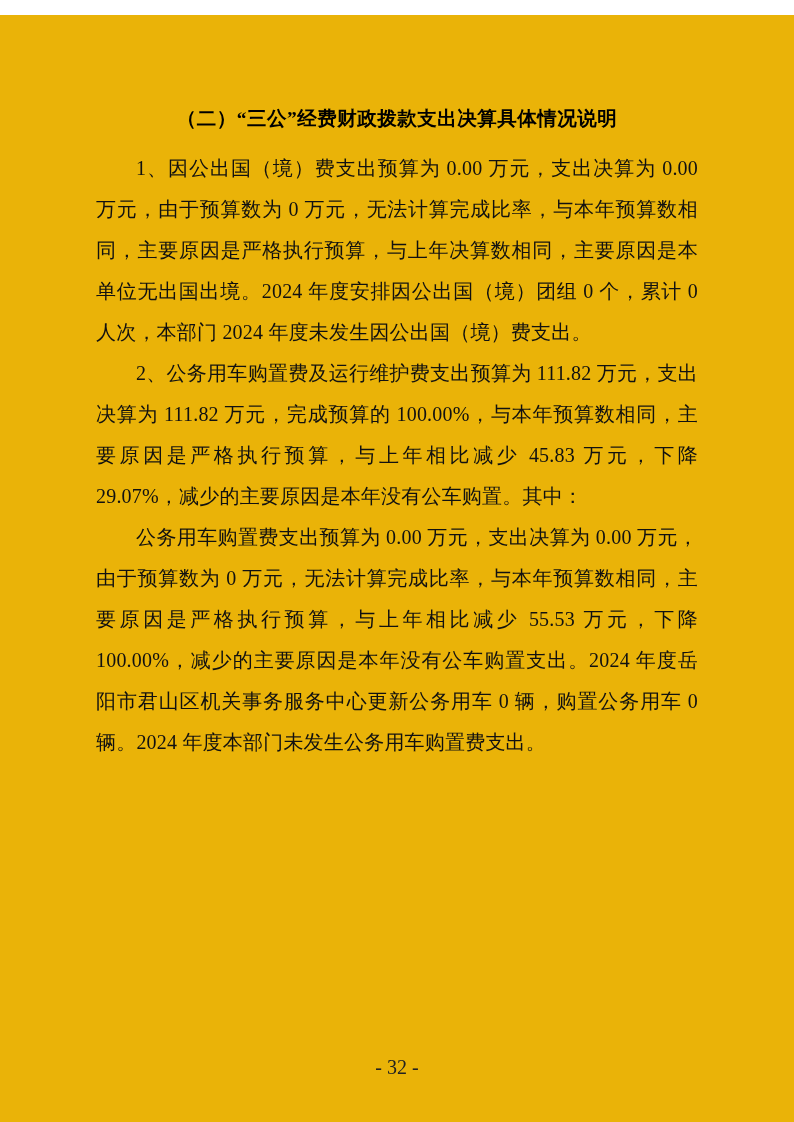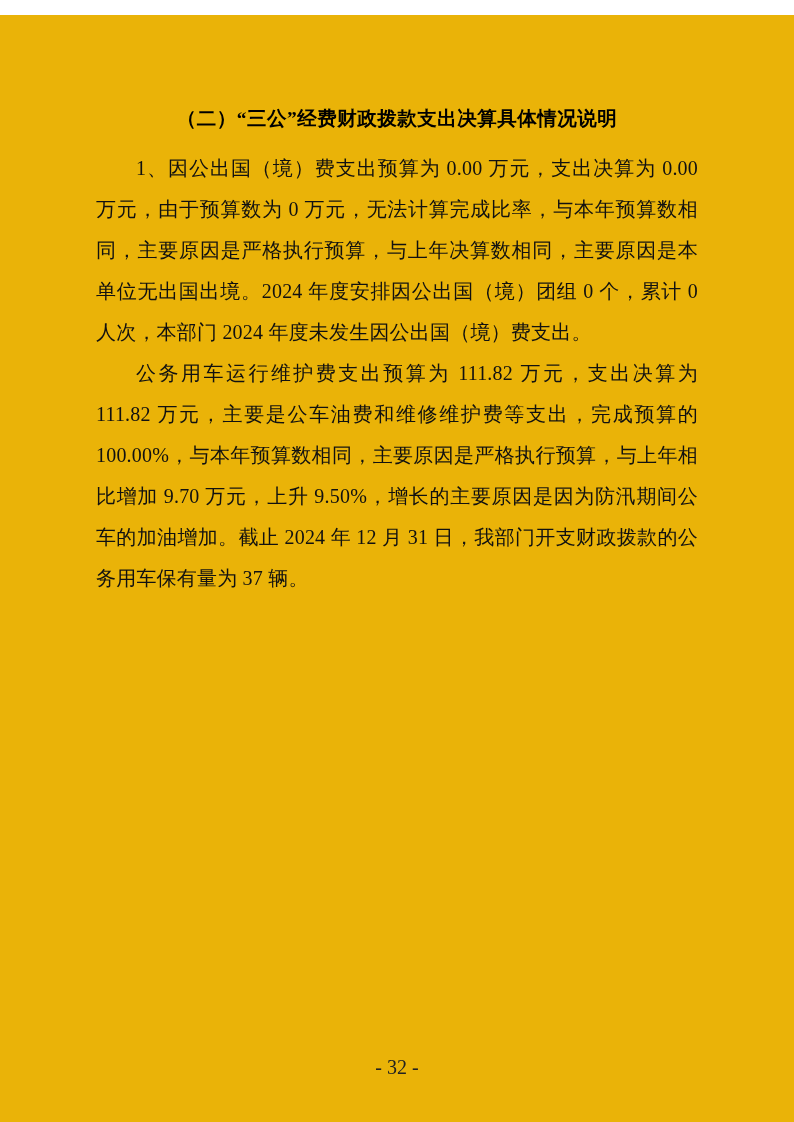--- a/index.html
+++ b/index.html
@@ -59,19 +59,20 @@
 </style>
 </head>
 <body>
 
 <div class="page">
 
   <h1 class="doc-heading">（二）“三公”经费财政拨款支出决算具体情况说明</h1>
 
   <p class="para indent">1、因公出国（境）费支出预算为 0.00 万元，支出决算为 0.00 万元，由于预算数为 0 万元，无法计算完成比率，与本年预算数相同，主要原因是严格执行预算，与上年决算数相同，主要原因是本单位无出国出境。2024 年度安排因公出国（境）团组 0 个，累计 0 人次，本部门 2024 年度未发生因公出国（境）费支出。</p>
 
+  <p class="para indent">2、公务用车购置费及运行维护费支出预算为 111.82 万元，支出决算为 111.82 万元，完成预算的 100.00%，与本年预算数相同，主要原因是严格执行预算，与上年相比减少 45.83 万元，下降 29.07%，减少的主要原因是本年没有公车购置。其中：</p>
 
+  <p class="para indent">公务用车购置费支出预算为 0.00 万元，支出决算为 0.00 万元，由于预算数为 0 万元，无法计算完成比率，与本年预算数相同，主要原因是严格执行预算，与上年相比减少 55.53 万元，下降 100.00%，减少的主要原因是本年没有公车购置支出。2024 年度岳阳市君山区机关事务服务中心更新公务用车 0 辆，购置公务用车 0 辆。2024 年度本部门未发生公务用车购置费支出。</p>
 
-  <p class="para indent">公务用车运行维护费支出预算为 111.82 万元，支出决算为 111.82 万元，主要是公车油费和维修维护费等支出，完成预算的 100.00%，与本年预算数相同，主要原因是严格执行预算，与上年相比增加 9.70 万元，上升 9.50%，增长的主要原因是因为防汛期间公车的加油增加。截止 2024 年 12 月 31 日，我部门开支财政拨款的公务用车保有量为 37 辆。</p>
 
   <div class="page-number">- 32 -</div>
 
 </div>
 
 </body></html>

